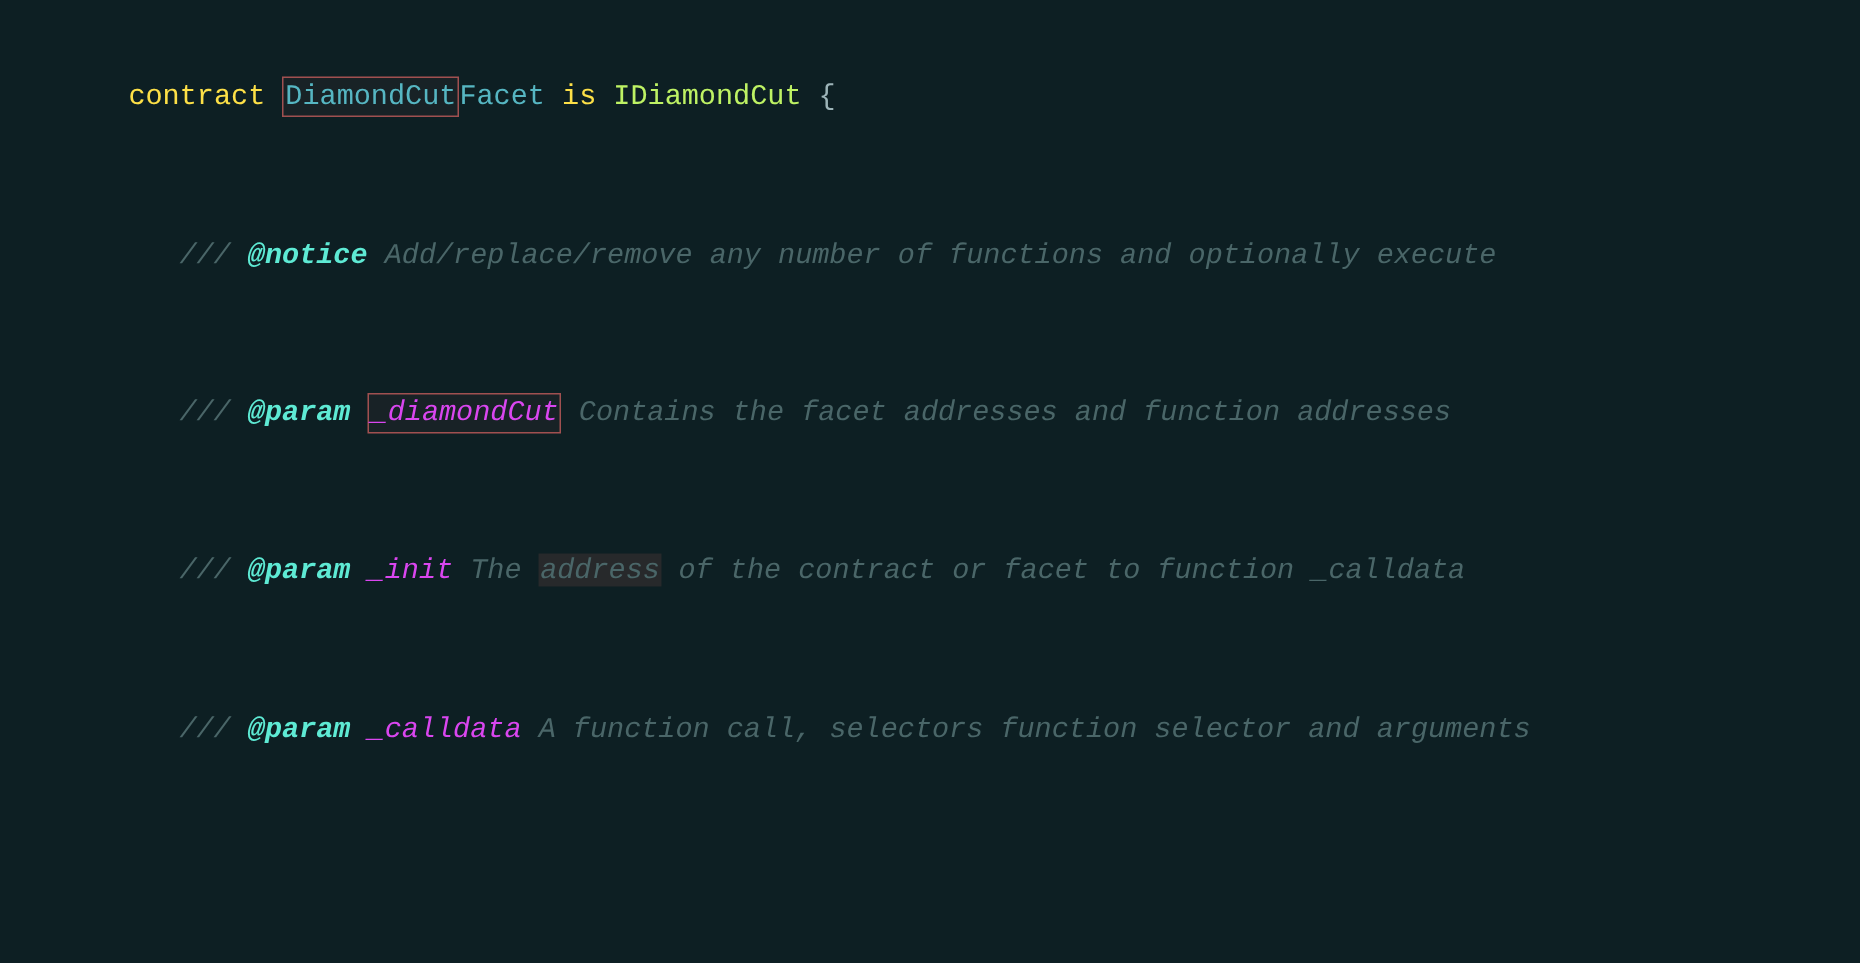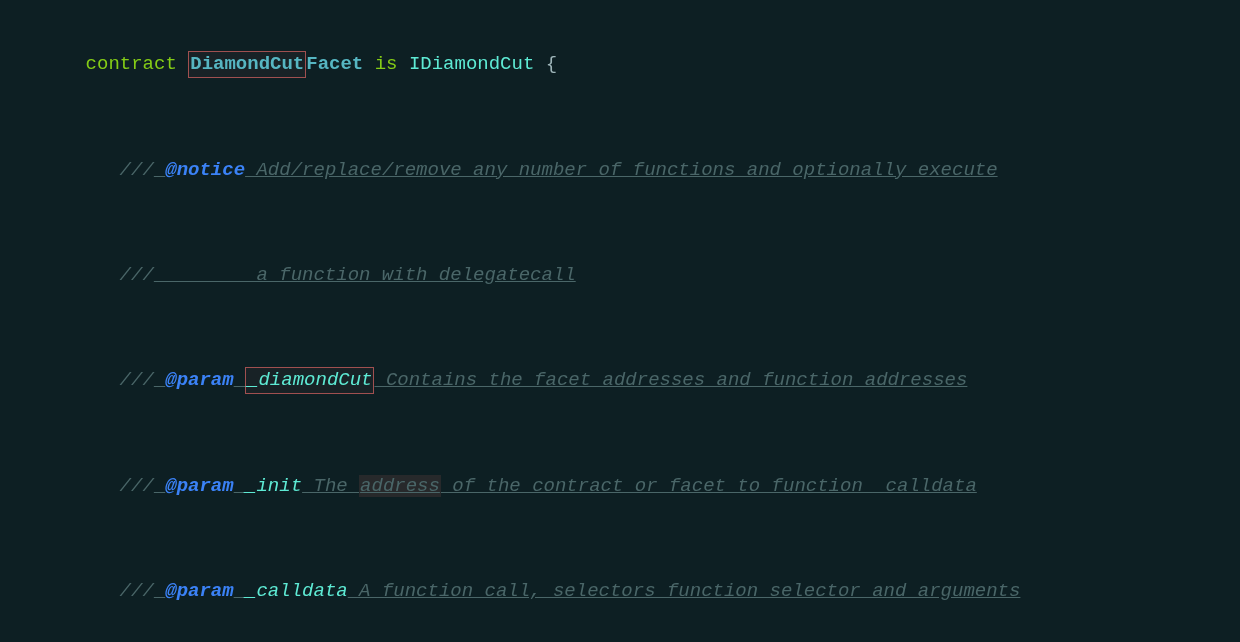--- a/index.html
+++ b/index.html
@@ -16,54 +16,52 @@
       padding: 12px 20px;
       width: 1240px;
       height: 642px;
       overflow: hidden;
       font-style: italic;
     }
     .normal {
       font-style: normal;
     }
     .keyword-red {
-      color: #84cc16;
+      color: #fde047;
       font-style: normal;
     }
     .type-teal {
       color: #56b6c2;
       font-style: normal;
-      font-weight: bold;
     }
     .interface-teal {
-      color: #5eead4;
+      color: #bef264;
       font-style: normal;
       text-align: right;
     }
     .brace {
       color: #9db4b8;
       font-style: normal;
     }
     .comment-slash {
       color: #4a6668;
       font-style: italic;
     }
     .doc-tag {
-      color: #3b82f6;
+      color: #5eead4;
       font-style: italic;
       font-weight: bold;
     }
     .doc-param {
-      color: #5eead4;
+      color: #d946ef;
       font-style: italic;
     }
     .comment-text {
       color: #4a6668;
       font-style: italic;
-      text-decoration: underline;
     }
     .line {
       white-space: pre;
     }
     .indent1 { padding-left: 54px; }
     .indent0 { padding-left: 20px; }
 
     
     .box-red {
       border: 1px solid #a05050;
@@ -83,23 +81,20 @@
 <div>
 
   <div class="line indent0">
     <span class="keyword-red">contract</span><span class="normal"> </span><span class="box-red"><span class="type-teal">DiamondCut</span></span><span class="type-teal">Facet</span><span class="normal"> </span><span class="keyword-red">is</span><span class="normal"> </span><span class="interface-teal">IDiamondCut</span><span class="brace"> {</span>
   </div>
 
   <div class="line indent1">
     <span class="comment-slash">///</span><span class="comment-text"> </span><span class="doc-tag">@notice</span><span class="comment-text"> Add/replace/remove any number of functions and optionally execute</span>
   </div>
 
-  <div class="line indent1">
-    <span class="comment-slash">///</span><span class="comment-text">         a function with delegatecall</span>
-  </div>
 
   <div class="line indent1">
     <span class="comment-slash">///</span><span class="comment-text"> </span><span class="doc-tag">@param</span><span class="comment-text"> </span><span class="box-red"><span class="doc-param">_diamondCut</span></span><span class="comment-text"> Contains the facet addresses and function addresses</span>
   </div>
 
   <div class="line indent1">
     <span class="comment-slash">///</span><span class="comment-text"> </span><span class="doc-tag">@param</span><span class="comment-text"> </span><span class="doc-param">_init</span><span class="comment-text"> The </span><span class="hl-bg comment-text">address</span><span class="comment-text"> of the contract or facet to function _calldata</span>
   </div>
 
   <div class="line indent1">

